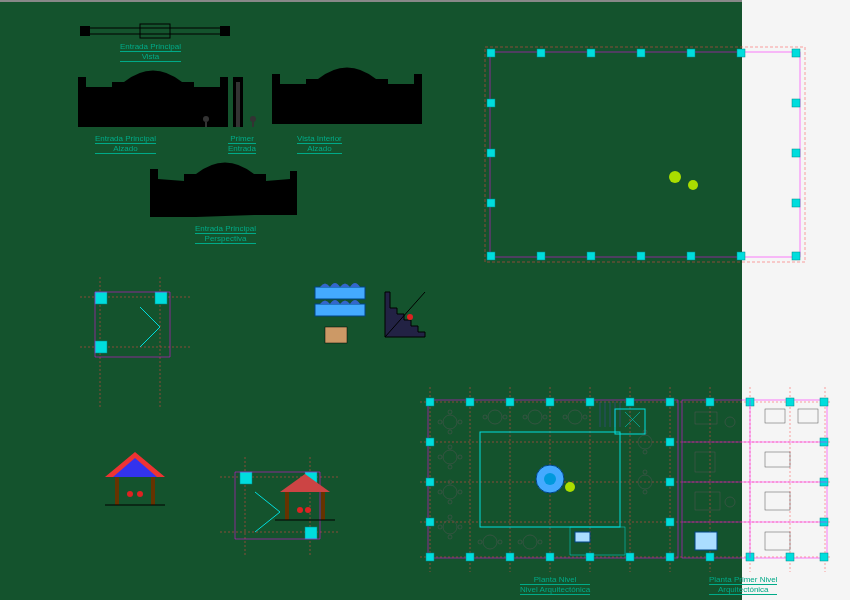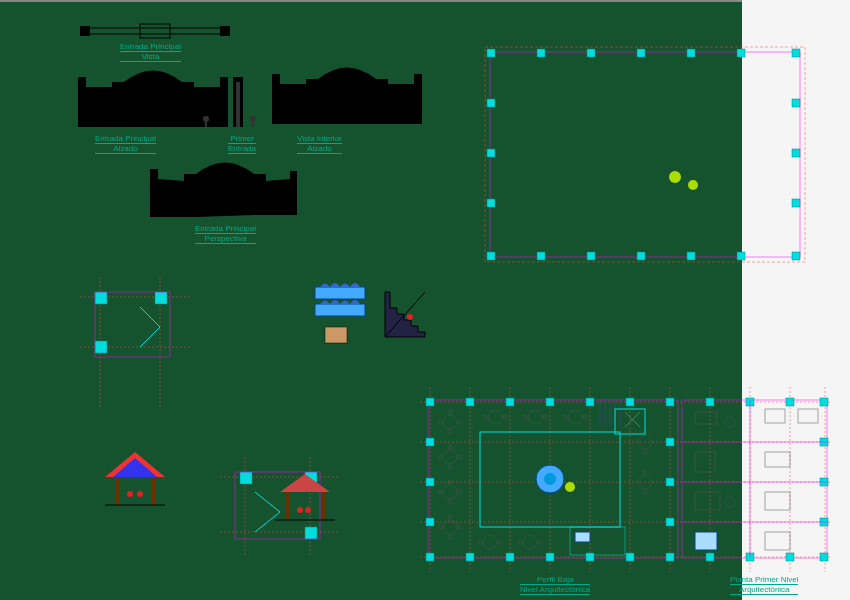--- a/index.html
+++ b/index.html
@@ -298,21 +298,21 @@
 <rect x="345" y="65" width="25" height="15" class="furn"></rect>
 <rect x="275" y="105" width="25" height="18" class="furn"></rect>
 <rect x="345" y="105" width="25" height="18" class="furn"></rect>
 <rect x="275" y="145" width="22" height="18" fill="#adf" stroke="#048"></rect>
 <rect x="345" y="145" width="25" height="18" class="furn"></rect>
 <circle cx="310" cy="35" r="5" class="furn"></circle>
 <circle cx="310" cy="115" r="5" class="furn"></circle>
 </svg>
 
 <div class="label" style="left:520px;top:573px">
-<span>Perfil Baja</span>
+<span>Planta Nivel</span>
       <span>Nivel Arquitectónica</span>
 </div>
-<div class="label" style="left:730px;top:573px">
+<div class="label" style="left:709px;top:573px">
 <span>Planta Primer Nivel</span>
       <span>Arquitectónica</span>
 </div>
 
 </div>
 
 </body></html>

